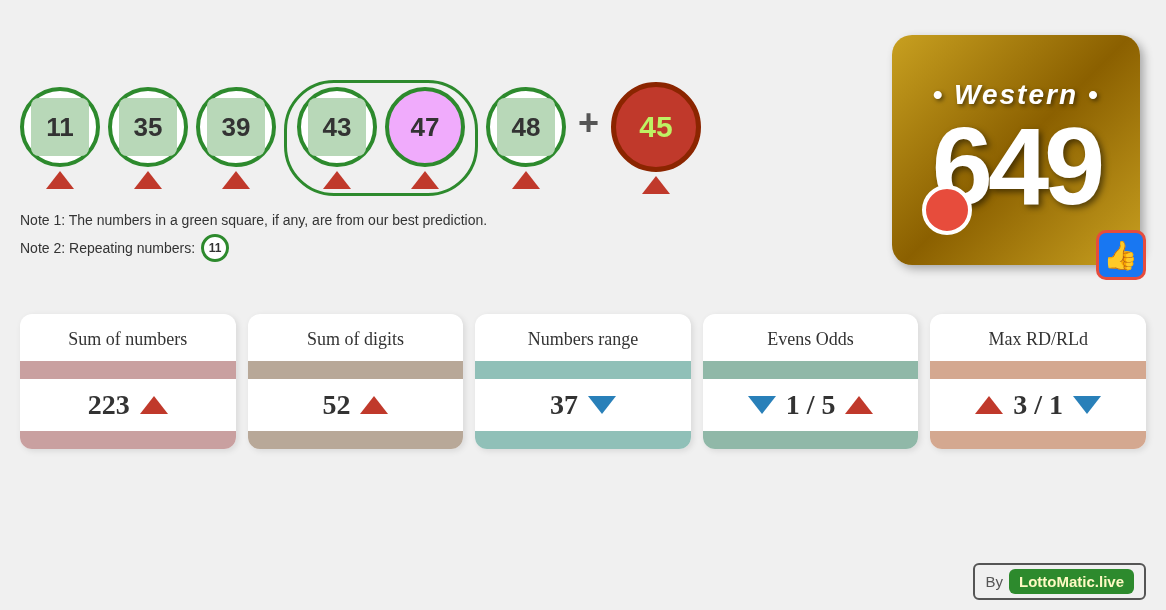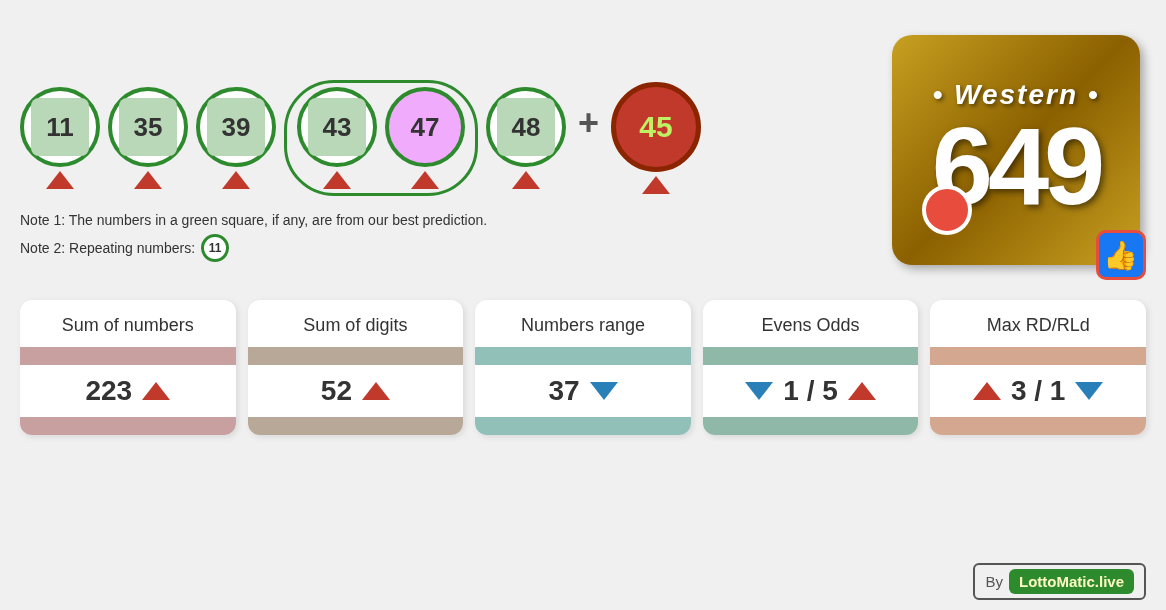--- a/index.html
+++ b/index.html
@@ -197,21 +197,22 @@
       display: flex;
       align-items: center;
       justify-content: center;
       font-size: 28px;
     }
 
     
     .stats-section {
       display: flex;
       gap: 12px;
-      margin-top: 10px;
+      margin-top: 24px;
+      font-family: Liberation Serif, serif;
     }
 
     .stat-card {
       flex: 1;
       background: white;
       border-radius: 12px;
       overflow: hidden;
       box-shadow: 2px 2px 6px rgba(0,0,0,0.1);
     }
 

